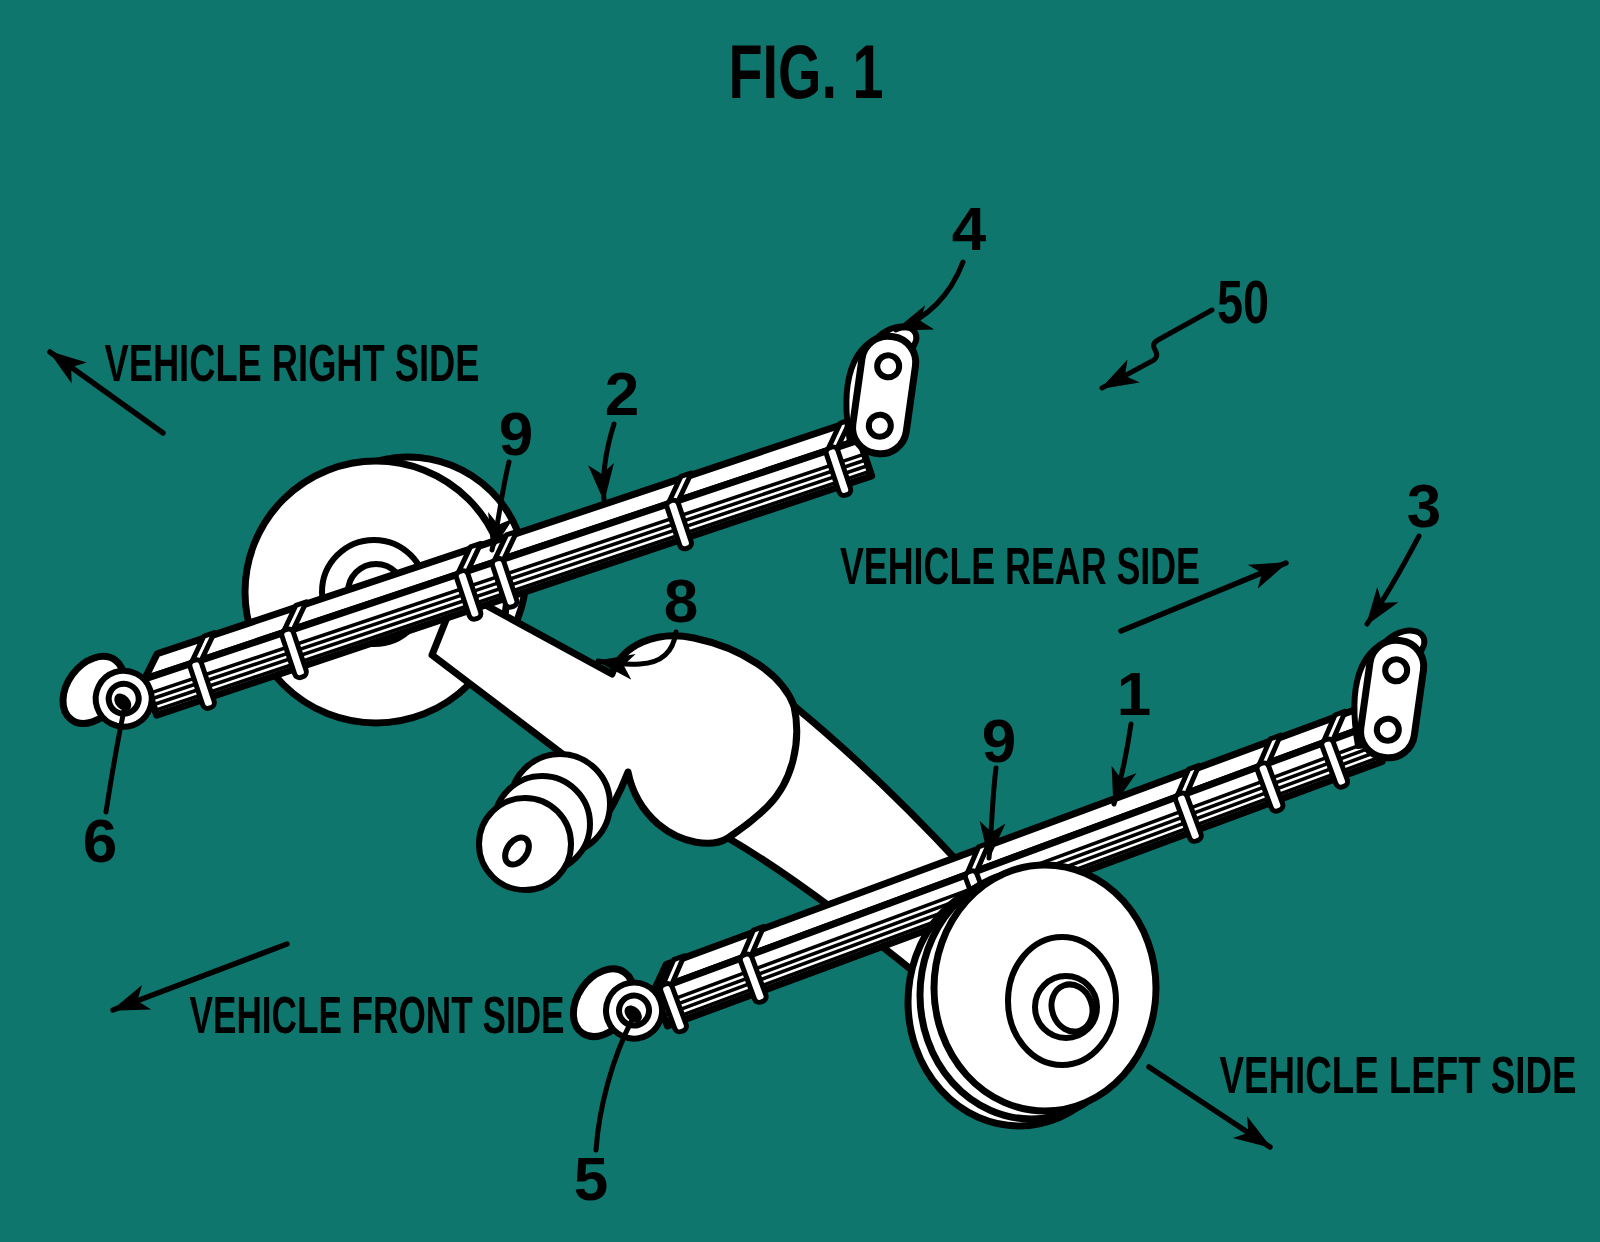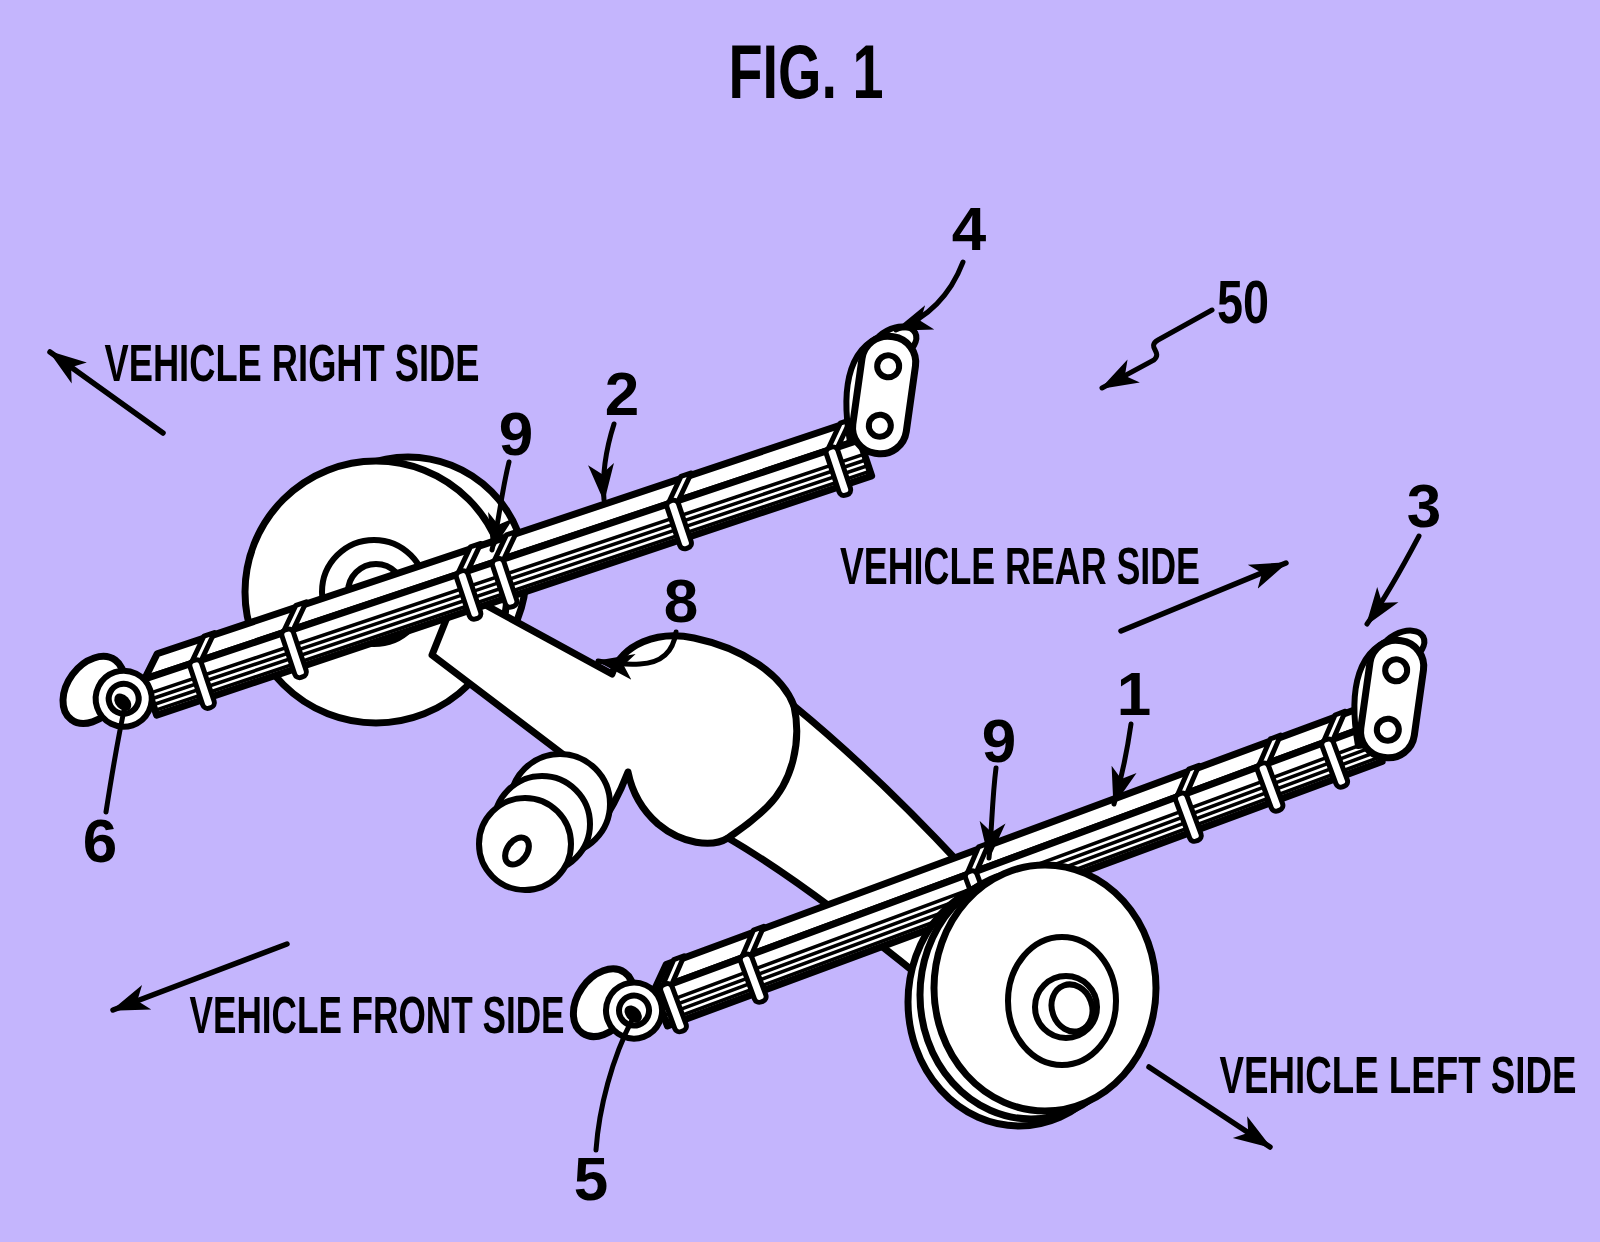--- a/index.html
+++ b/index.html
@@ -1,16 +1,16 @@
 <!DOCTYPE html>
 <html><head>
 <meta charset="utf-8">
 <style>
   html,body{margin:0;padding:0;background:#ffffff;}
-  .stage{width:1600px;height:1242px;position:relative;background:#c4b5fd;overflow:hidden;}
+  .stage{width:1600px;height:1242px;position:relative;background:#0f766e;overflow:hidden;}
   svg{display:block;}
   
   .w   {fill:#ffffff;stroke:#000000;stroke-width:7;stroke-linejoin:round;}
   .w6  {fill:#ffffff;stroke:#000000;stroke-width:6;stroke-linejoin:round;}
   .wc  {fill:#ffffff;stroke:#000000;stroke-width:5;stroke-linejoin:round;}
   .s   {fill:none;stroke:#000000;stroke-width:7;stroke-linecap:round;}
   .s35 {fill:none;stroke:#000000;stroke-width:3.5;}
   .ld  {fill:none;stroke:#000000;stroke-width:5;stroke-linecap:round;}
   .dir {fill:none;stroke:#000000;stroke-width:5.5;stroke-linecap:round;}
   text{font-family:"Liberation Sans", sans-serif;font-weight:bold;fill:#000;}

